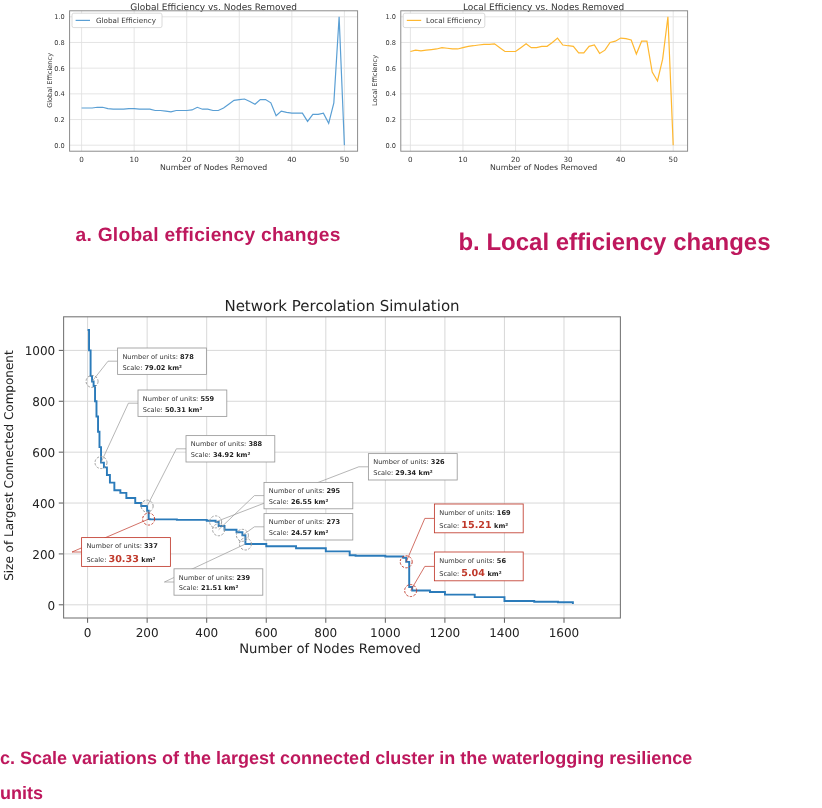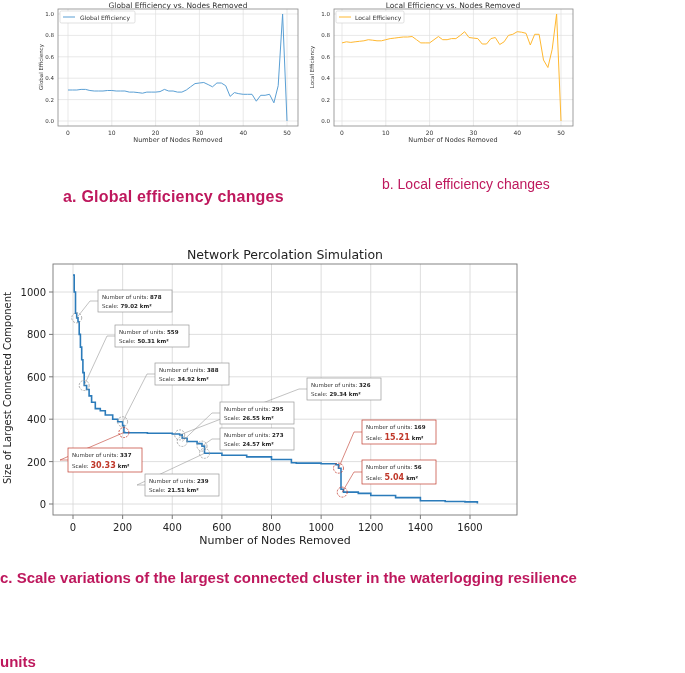--- a/index.html
+++ b/index.html
@@ -1,22 +1,22 @@
 <!DOCTYPE html>
 <html><head>
 <meta charset="utf-8">
 <style>
   html, body { margin: 0; padding: 0; background: #ffffff; }
   body { width: 685px; height: 673px; position: relative; overflow: hidden; font-family: "DejaVu Sans", sans-serif; }
   .abs { position: absolute; }
   svg text { font-family: "DejaVu Sans", sans-serif; }
   .caption { position: absolute; font-family: "Liberation Sans", sans-serif; color: #be185d; white-space: nowrap; }
   .cap-a { left: 63px; top: 188px; font-size: 16px; font-weight: bold; letter-spacing: 0.2px; }
-  .cap-b { left: 382px; top: 176px; font-size: 14px; font-weight: normal; }
-  .cap-c { left: 0px; top: 569px; font-size: 15px; font-weight: bold; }
+  .cap-b { left: 382px; top: 191px; font-size: 20px; font-weight: bold; }
+  .cap-c { left: 0px; top: 624px; font-size: 15px; font-weight: bold; }
   .cap-c2 { left: 0px; top: 653px; font-size: 15px; font-weight: bold; }
 </style>
 </head>
 <body>
 
 <svg class="abs" style="left:0;top:0" width="310" height="150">
   <text x="178" y="8" font-size="7.5" text-anchor="middle" fill="#333">Global Efficiency vs. Nodes Removed</text>
   <g id="ga-grid">
       <line x1="68" y1="9" x2="68" y2="126" stroke="#e0e0e0" stroke-width="0.7"></line>
       <line x1="111.8" y1="9" x2="111.8" y2="126" stroke="#e0e0e0" stroke-width="0.7"></line>

